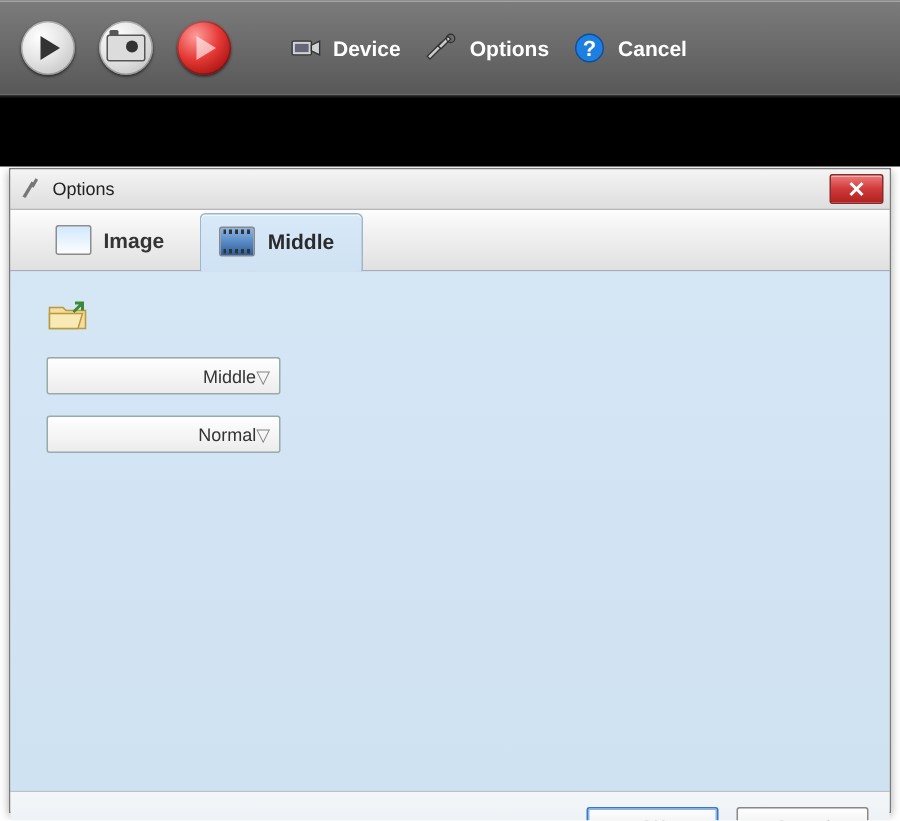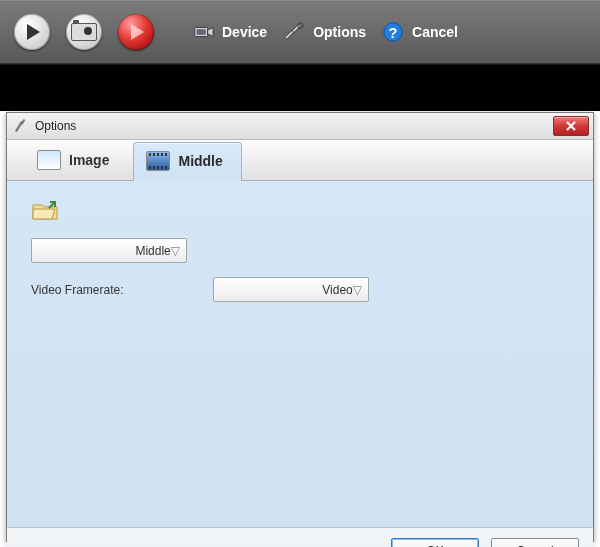--- a/index.html
+++ b/index.html
@@ -219,23 +219,22 @@
       </div>
 
       <div class="row">
         <div class="select">
           <span>Middle</span>
           <span class="chev">▽</span>
         </div>
       </div>
 
       <div class="row">
-        <span class="row-label">Video Framerate:</span>
         <div class="select">
-          <span>Video</span>
+          <span>Normal</span>
           <span class="chev">▽</span>
         </div>
       </div>
     </div>
 
     <div class="footer">
       <div class="btn primary">
         <span>OK</span>
       </div>
       <div class="btn">

